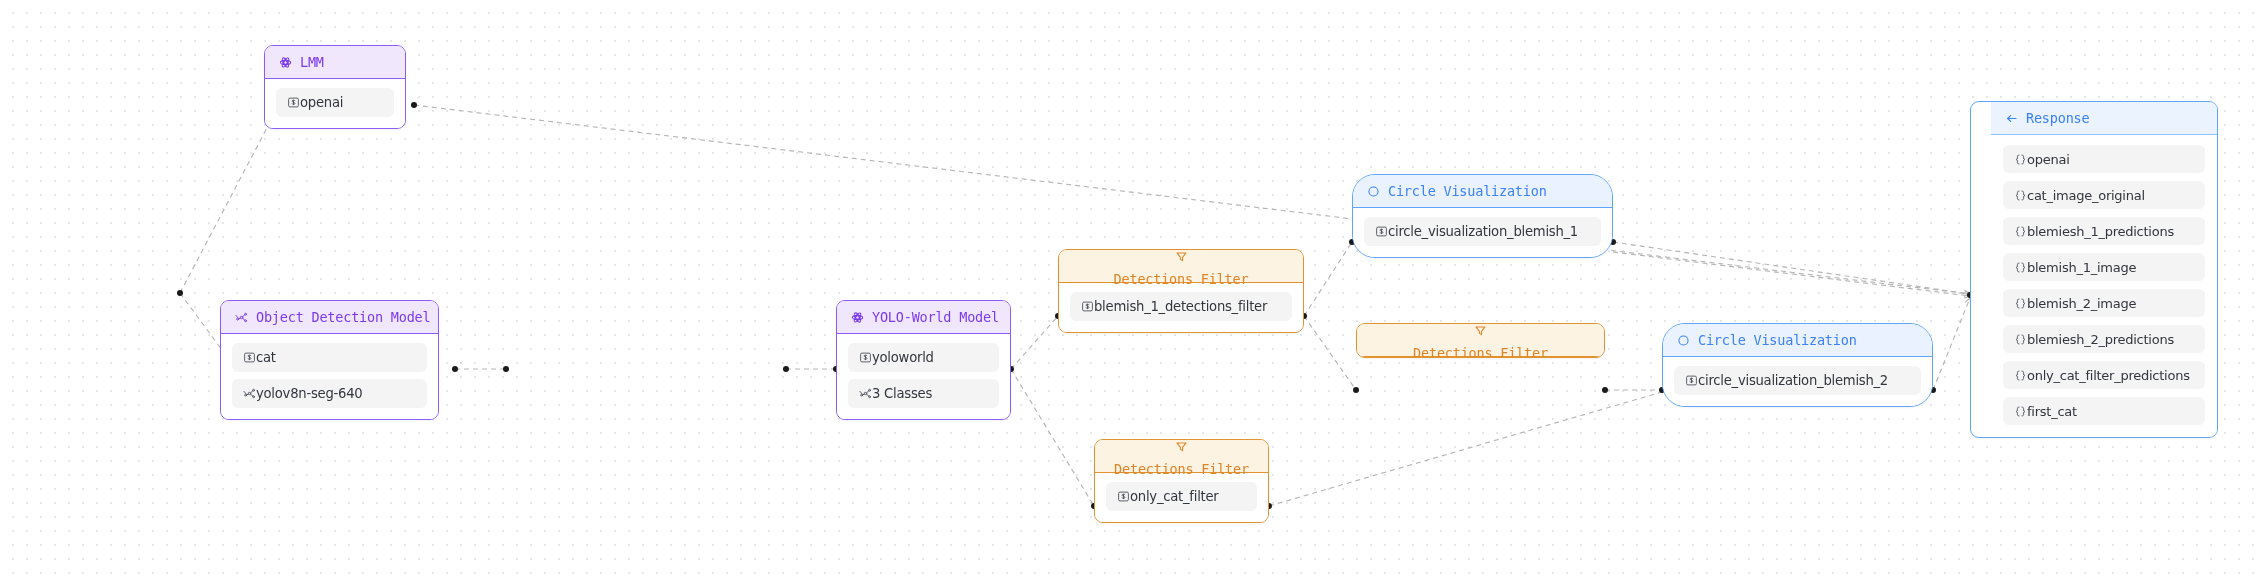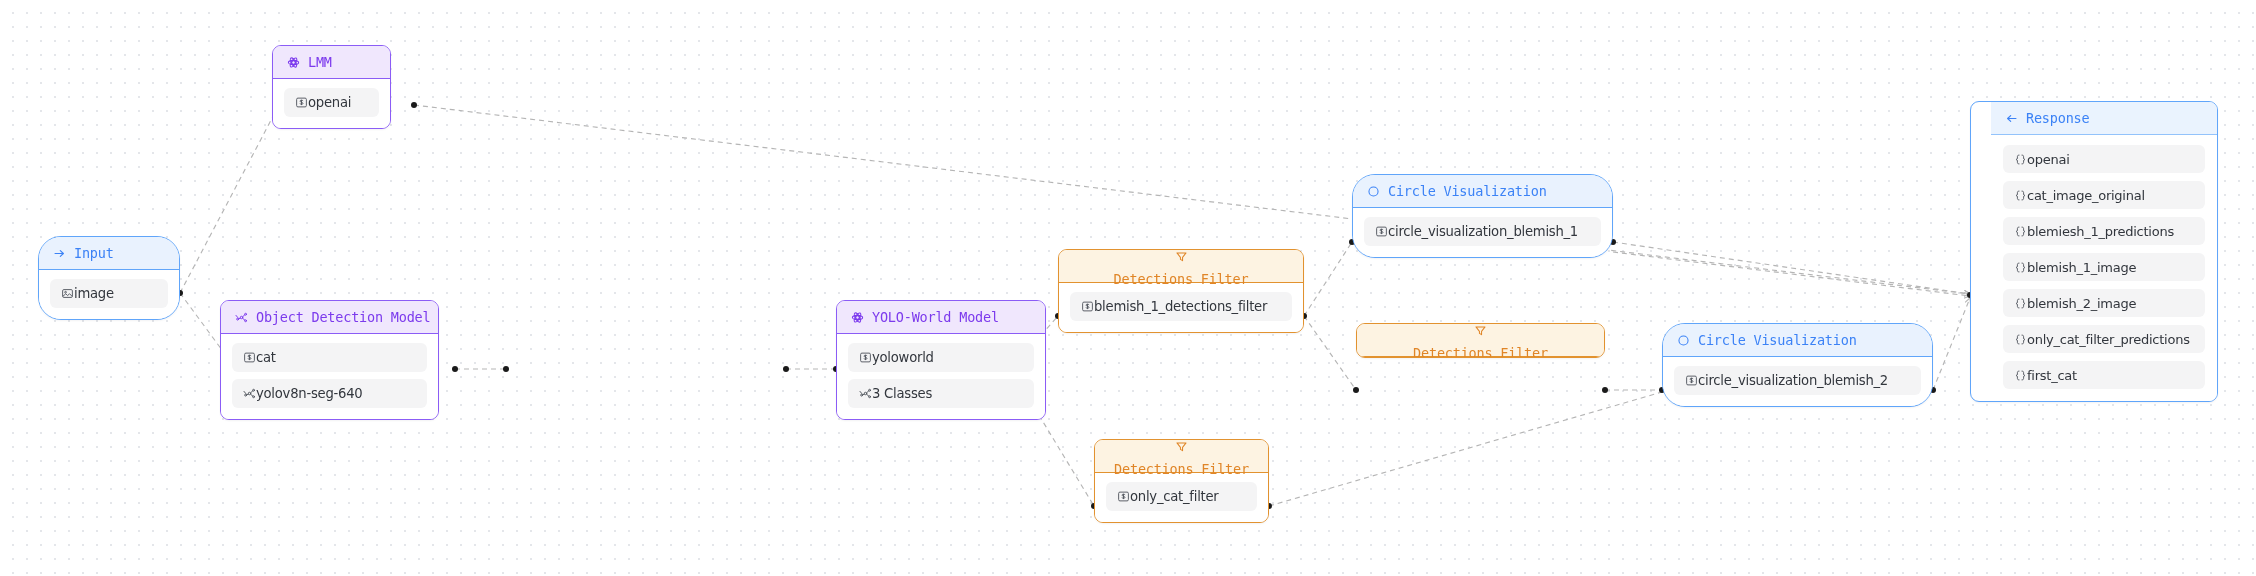--- a/index.html
+++ b/index.html
@@ -184,21 +184,21 @@
       <circle cx="1356" cy="390" r="3"></circle>
       <circle cx="1605" cy="390" r="3"></circle>
       <circle cx="1662" cy="390" r="3"></circle>
       <circle cx="1933" cy="390" r="3"></circle>
       <circle cx="1094" cy="506" r="3"></circle>
       <circle cx="1269" cy="506" r="3"></circle>
       <circle cx="1970" cy="295" r="3"></circle>
     </g>
   </svg>
 
-  <div class="node t-purple" style="left:272px; top:45px; width:119px;">
+  <div class="node t-purple" style="left:264px; top:45px; width:142px;">
     <div class="node-header">
       <span class="ico">
         <svg width="13" height="13" viewBox="0 0 16 16" fill="none" stroke="currentColor" stroke-width="1.3">
           <circle cx="8" cy="8" r="2.2"></circle>
           <ellipse cx="8" cy="8" rx="6.3" ry="2.6"></ellipse>
           <ellipse cx="8" cy="8" rx="6.3" ry="2.6" transform="rotate(60 8 8)"></ellipse>
           <ellipse cx="8" cy="8" rx="6.3" ry="2.6" transform="rotate(120 8 8)"></ellipse>
         </svg>
       </span>
       <span>LMM</span>
@@ -209,42 +209,20 @@
           <svg width="13" height="13" viewBox="0 0 16 16" fill="none" stroke="#52575f" stroke-width="1.15">
             <rect x="2" y="2.6" width="12" height="10.8" rx="1.6"></rect>
             <path d="M8 4.8v6.4M9.8 6.3c0-.8-.8-1.2-1.8-1.2s-1.8.4-1.8 1.2.8 1.1 1.8 1.4 1.8.6 1.8 1.4-.8 1.2-1.8 1.2-1.8-.4-1.8-1.2"></path>
           </svg>
         </span>
         <span>openai</span>
       </div>
     </div>
   </div>
 
-  <div class="node t-blue" style="left:38px; top:236px; width:142px;">
-    <div class="node-header">
-      <span class="ico">
-        <svg width="13" height="13" viewBox="0 0 16 16" fill="none" stroke="currentColor" stroke-width="1.4" stroke-linecap="round" stroke-linejoin="round">
-          <path d="M2.5 8h10M9 4.5L12.8 8 9 11.5"></path>
-        </svg>
-      </span>
-      <span>Input</span>
-    </div>
-    <div class="node-body">
-      <div class="row">
-        <span class="ico">
-          <svg width="13" height="13" viewBox="0 0 16 16" fill="none" stroke="#52575f" stroke-width="1.15">
-            <rect x="2" y="3.2" width="12" height="9.6" rx="1.5"></rect>
-            <circle cx="5.6" cy="6.4" r="1.05"></circle>
-            <path d="M2.4 11.4l3.4-3 2.4 2.1 2.3-2.2 3.1 3.1"></path>
-          </svg>
-        </span>
-        <span>image</span>
-      </div>
-    </div>
-  </div>
 
   <div class="node t-purple" style="left:220px; top:300px; width:219px;">
     <div class="node-header">
       <span class="ico">
         <svg width="13" height="13" viewBox="0 0 16 16" fill="none" stroke="currentColor" stroke-width="1.2" stroke-linecap="round">
           <circle cx="8" cy="8" r="1.5"></circle>
           <circle cx="13" cy="4" r="1.15"></circle>
           <circle cx="13" cy="12" r="1.15"></circle>
           <circle cx="3.2" cy="10" r="1.15"></circle>
           <path d="M9.3 7.2L11.9 4.8M9.3 8.9l2.6 2.2M6.6 8.7l-2.2 1M1.2 5.4l2.2 2.6"></path>
@@ -271,21 +249,21 @@
             <circle cx="3.2" cy="10" r="1.15"></circle>
             <path d="M9.3 7.2L11.9 4.8M9.3 8.9l2.6 2.2M6.6 8.7l-2.2 1M1.2 5.4l2.2 2.6"></path>
           </svg>
         </span>
         <span>yolov8n-seg-640</span>
       </div>
     </div>
   </div>
 
 
-  <div class="node t-purple" style="left:836px; top:300px; width:210px;">
+  <div class="node t-purple" style="left:836px; top:300px; width:175px;">
     <div class="node-header">
       <span class="ico">
         <svg width="13" height="13" viewBox="0 0 16 16" fill="none" stroke="currentColor" stroke-width="1.3">
           <circle cx="8" cy="8" r="2.2"></circle>
           <ellipse cx="8" cy="8" rx="6.3" ry="2.6"></ellipse>
           <ellipse cx="8" cy="8" rx="6.3" ry="2.6" transform="rotate(60 8 8)"></ellipse>
           <ellipse cx="8" cy="8" rx="6.3" ry="2.6" transform="rotate(120 8 8)"></ellipse>
         </svg>
       </span>
       <span>YOLO-World Model</span>
@@ -469,20 +447,29 @@
         </span>
         <span>blemish_2_image</span>
       </div>
       <div class="row">
         <span class="ico">
           <svg width="13" height="13" viewBox="0 0 16 16" fill="none" stroke="currentColor" stroke-width="1.15" stroke-linecap="round" stroke-linejoin="round">
             <path d="M6.2 2.6c-1.5 0-2 .6-2 1.9v1.6c0 1.1-.5 1.7-1.5 1.9 1 .2 1.5.8 1.5 1.9v1.6c0 1.3.5 1.9 2 1.9"></path>
             <path d="M9.8 2.6c1.5 0 2 .6 2 1.9v1.6c0 1.1.5 1.7 1.5 1.9-1 .2-1.5.8-1.5 1.9v1.6c0 1.3-.5 1.9-2 1.9"></path>
           </svg>
         </span>
+        <span>blemiesh_2_predictions</span>
+      </div>
+      <div class="row">
+        <span class="ico">
+          <svg width="13" height="13" viewBox="0 0 16 16" fill="none" stroke="currentColor" stroke-width="1.15" stroke-linecap="round" stroke-linejoin="round">
+            <path d="M6.2 2.6c-1.5 0-2 .6-2 1.9v1.6c0 1.1-.5 1.7-1.5 1.9 1 .2 1.5.8 1.5 1.9v1.6c0 1.3.5 1.9 2 1.9"></path>
+            <path d="M9.8 2.6c1.5 0 2 .6 2 1.9v1.6c0 1.1.5 1.7 1.5 1.9-1 .2-1.5.8-1.5 1.9v1.6c0 1.3-.5 1.9-2 1.9"></path>
+          </svg>
+        </span>
         <span>only_cat_filter_predictions</span>
       </div>
       <div class="row">
         <span class="ico">
           <svg width="13" height="13" viewBox="0 0 16 16" fill="none" stroke="currentColor" stroke-width="1.15" stroke-linecap="round" stroke-linejoin="round">
             <path d="M6.2 2.6c-1.5 0-2 .6-2 1.9v1.6c0 1.1-.5 1.7-1.5 1.9 1 .2 1.5.8 1.5 1.9v1.6c0 1.3.5 1.9 2 1.9"></path>
             <path d="M9.8 2.6c1.5 0 2 .6 2 1.9v1.6c0 1.1.5 1.7 1.5 1.9-1 .2-1.5.8-1.5 1.9v1.6c0 1.3-.5 1.9-2 1.9"></path>
           </svg>
         </span>
         <span>first_cat</span>

